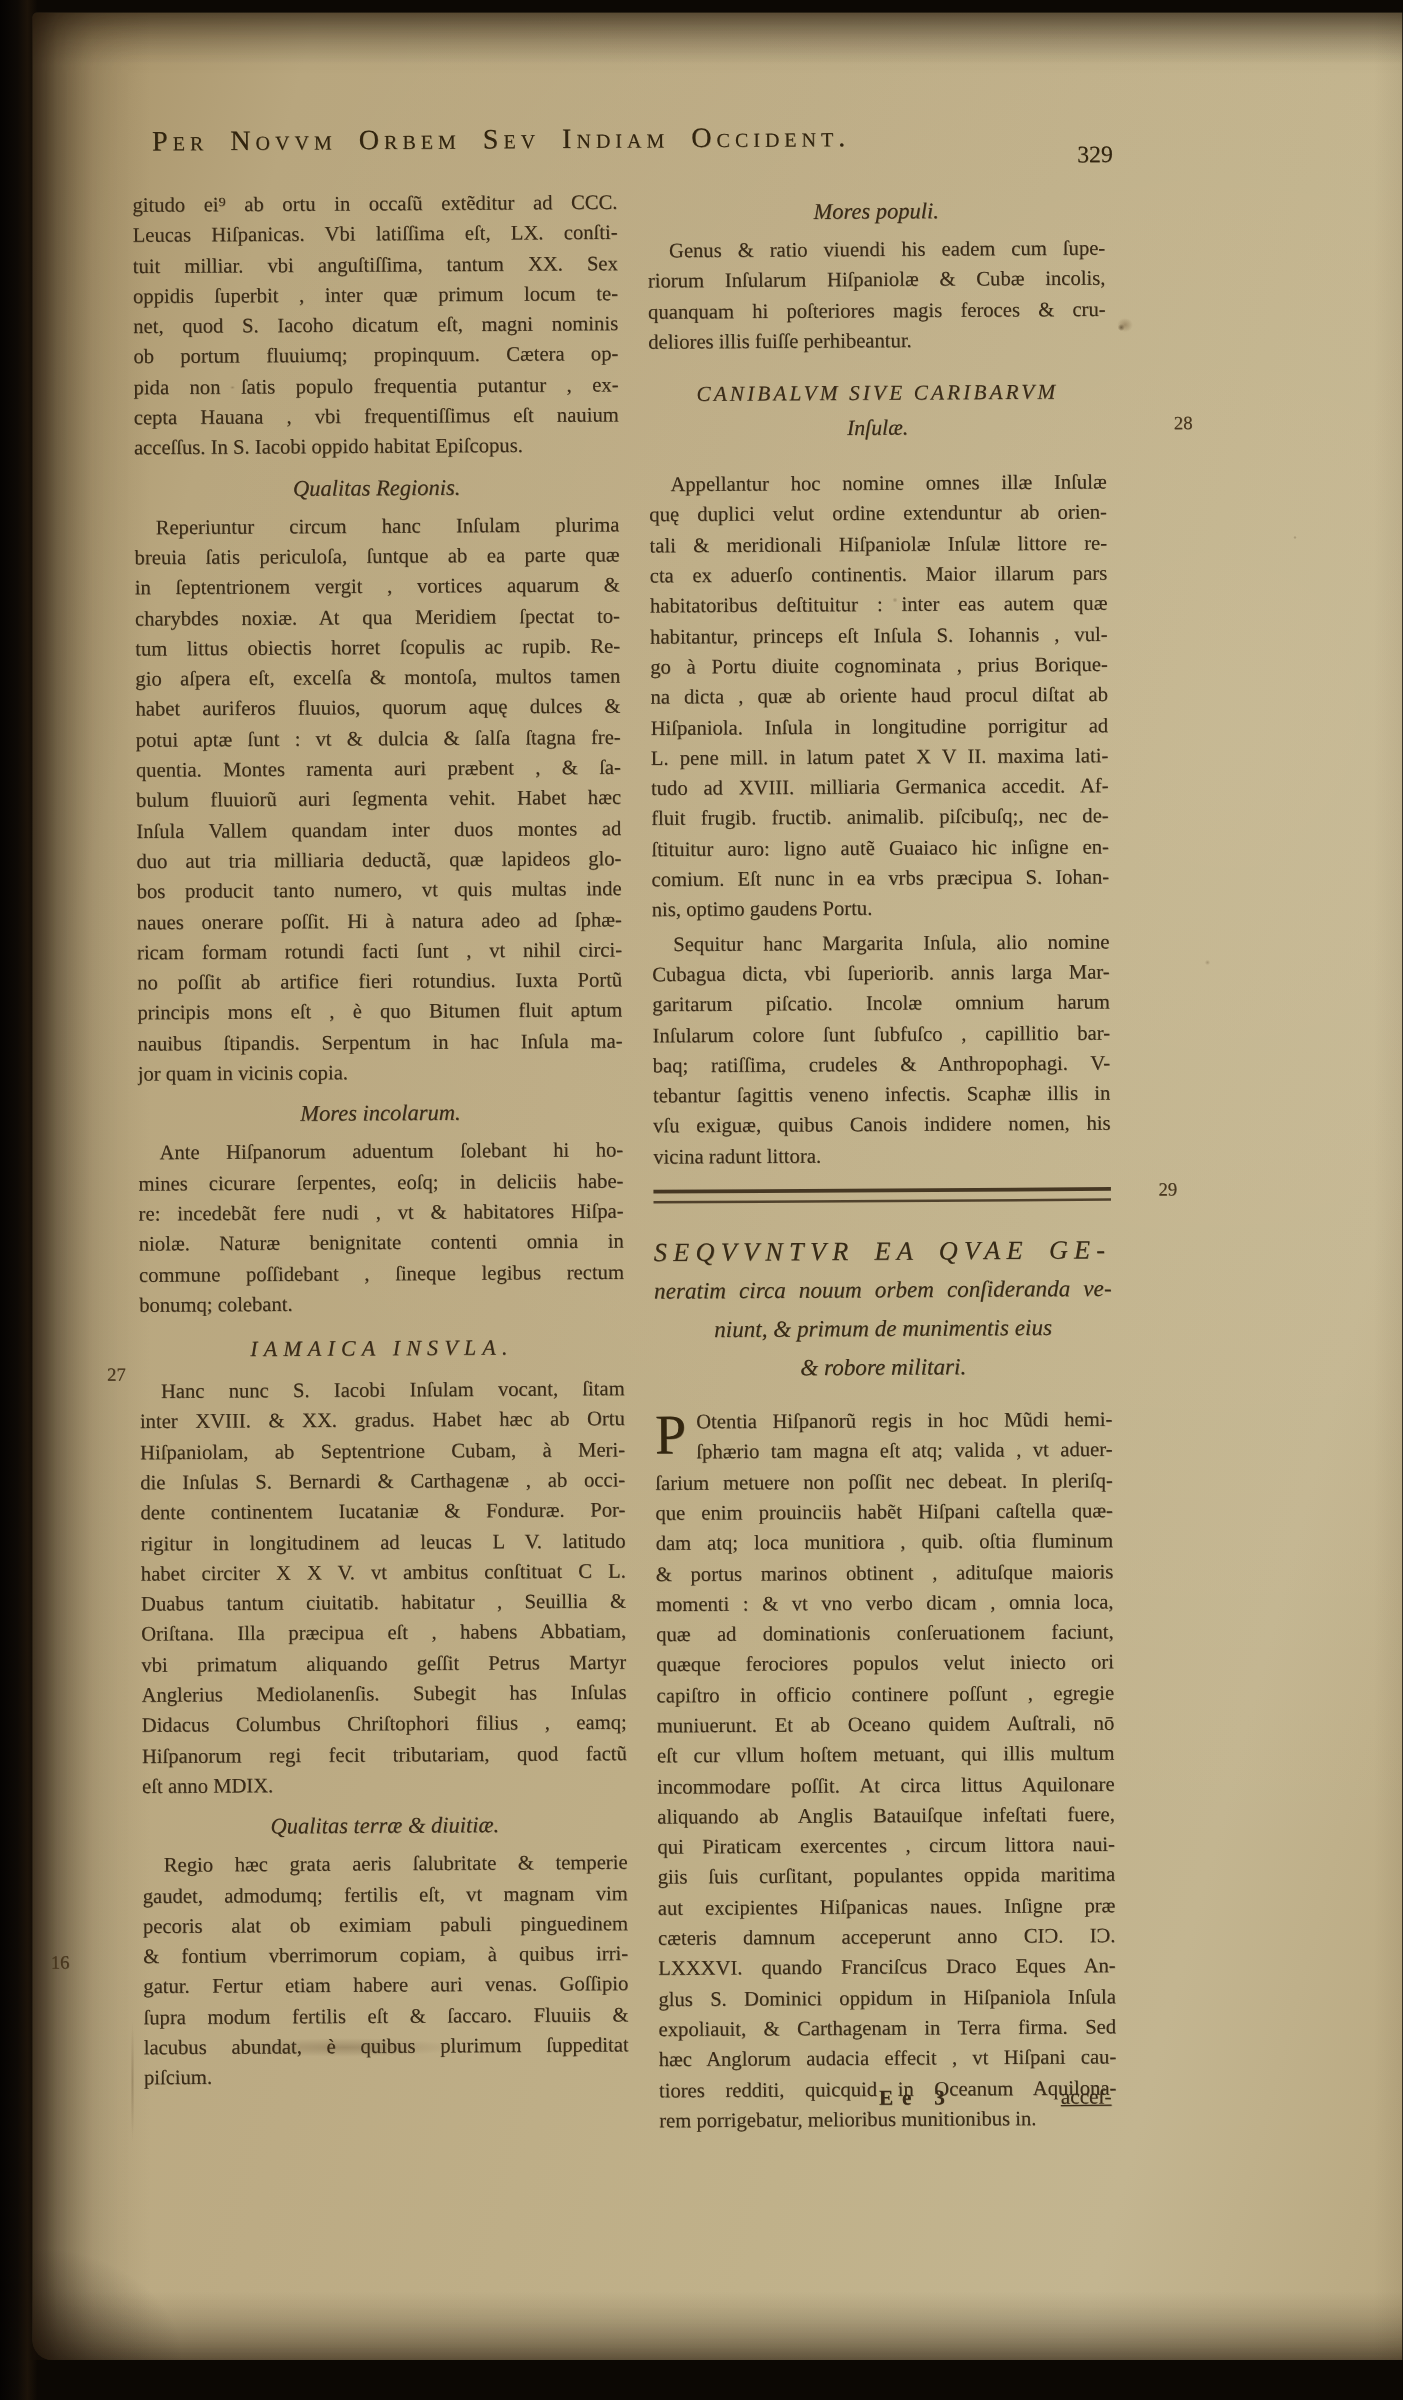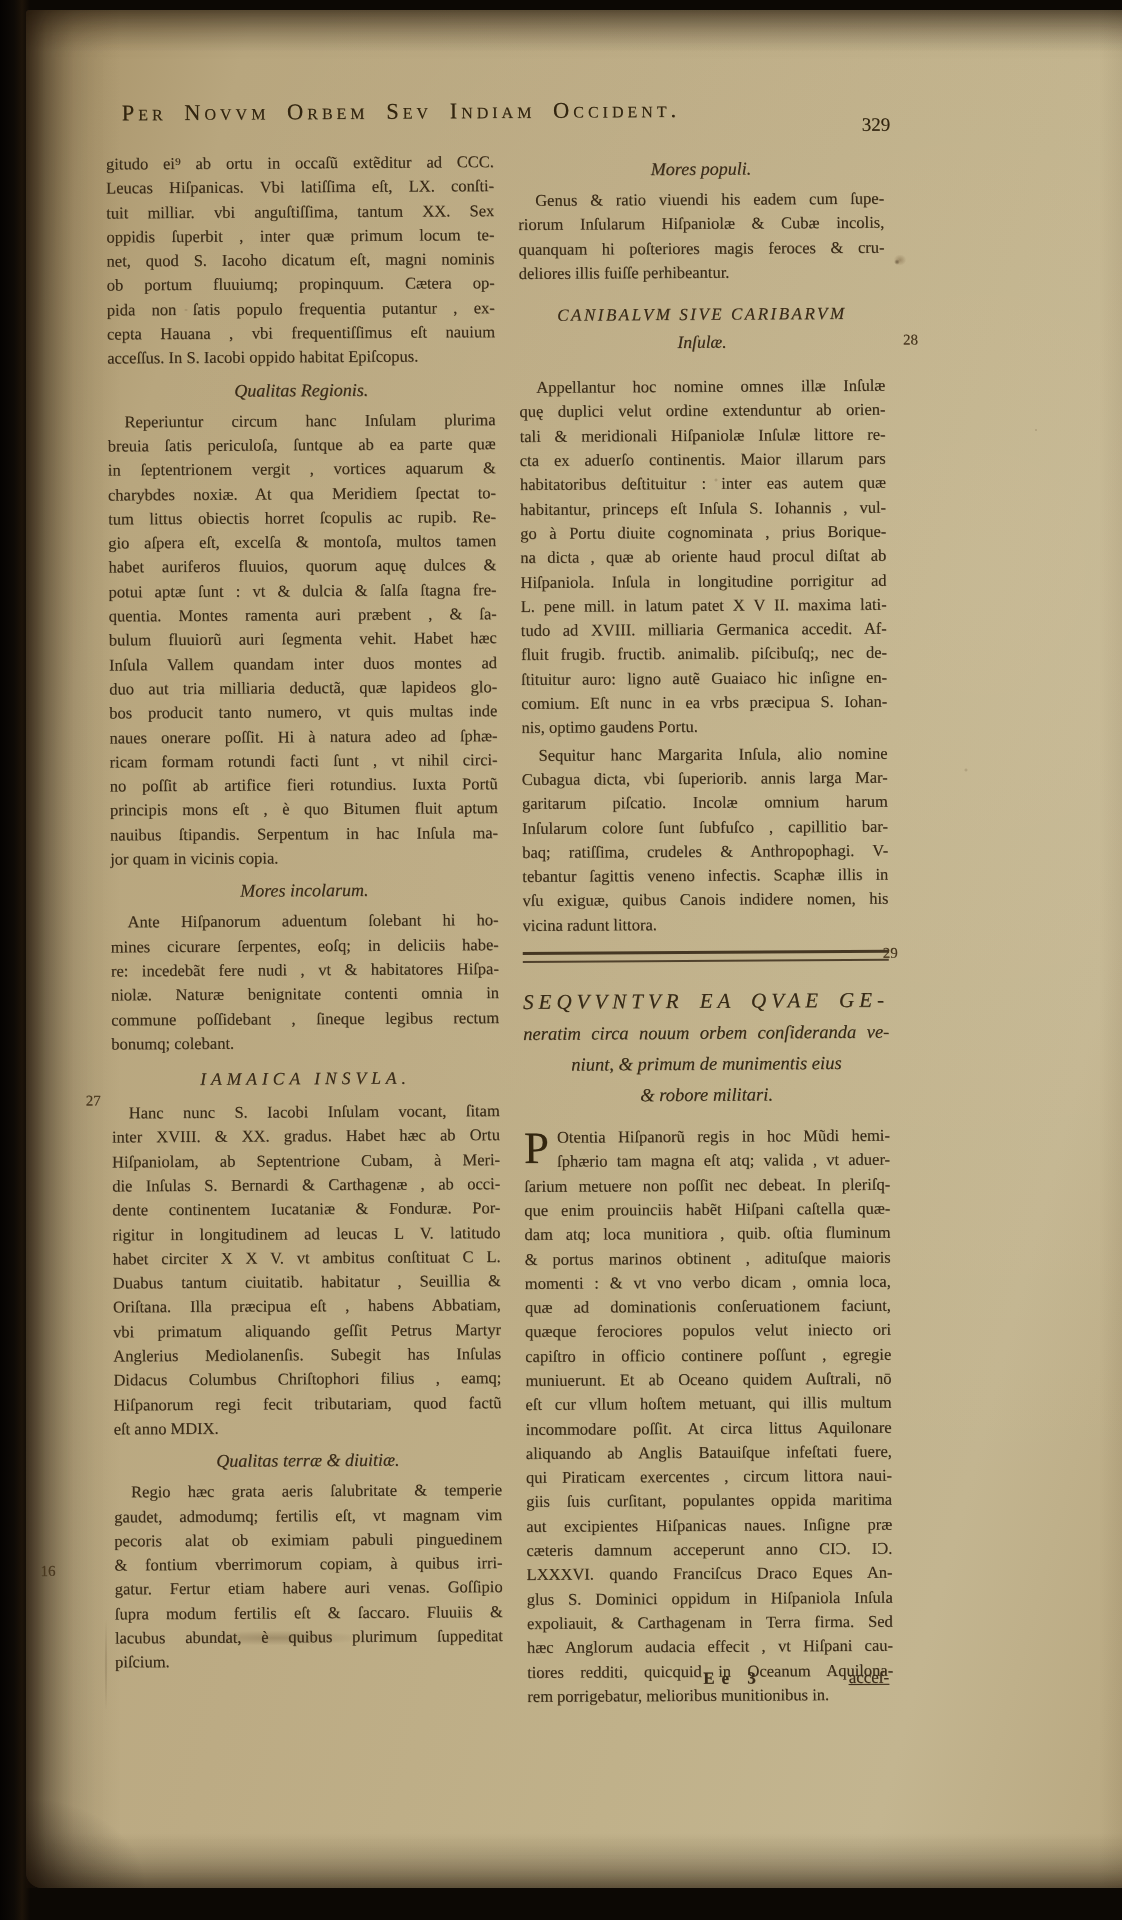--- a/index.html
+++ b/index.html
@@ -52,22 +52,22 @@
   .rule{margin:14px 0 22px;height:6px;border-top:3px solid rgba(48,34,17,.85);
     border-bottom:2px solid rgba(48,34,17,.78);}
   .major{margin:0 0 14px;font-style:italic;color:#372a16;}
   .major .mj1{font-size:21px;letter-spacing:5px;line-height:34px;text-align:justify;text-align-last:justify;}
   .major .mj2{font-size:18.5px;line-height:31px;text-align:justify;text-align-last:justify;}
   .major .mjc{font-size:18.5px;line-height:31px;text-align:center;}
   .dropcap{float:left;font-size:45px;line-height:41px;padding:2px 8px 0 0;color:#33260f;}
   .marg{position:absolute;font-size:15px;color:#49371e;}
   .m27{left:-26px;top:992px;text-align:center;}
   .m16{left:-74px;top:1462px;text-align:center;}
-  .m28{left:796px;top:236px;}
-  .m29{left:772px;top:849px;text-align:right;}
+  .m28{left:832px;top:236px;}
+  .m29{left:816px;top:849px;text-align:right;}
   .sig-line{position:absolute;left:412px;top:1572px;width:366px;height:26px;font-size:17px;}
   .sig{position:absolute;left:176px;letter-spacing:7px;font-weight:bold;}
   .catch{position:absolute;right:4px;text-decoration:underline;}
 </style>
 </head>
 <body>
 
 <div id="photo">
   <div id="page">
     <div id="content">

